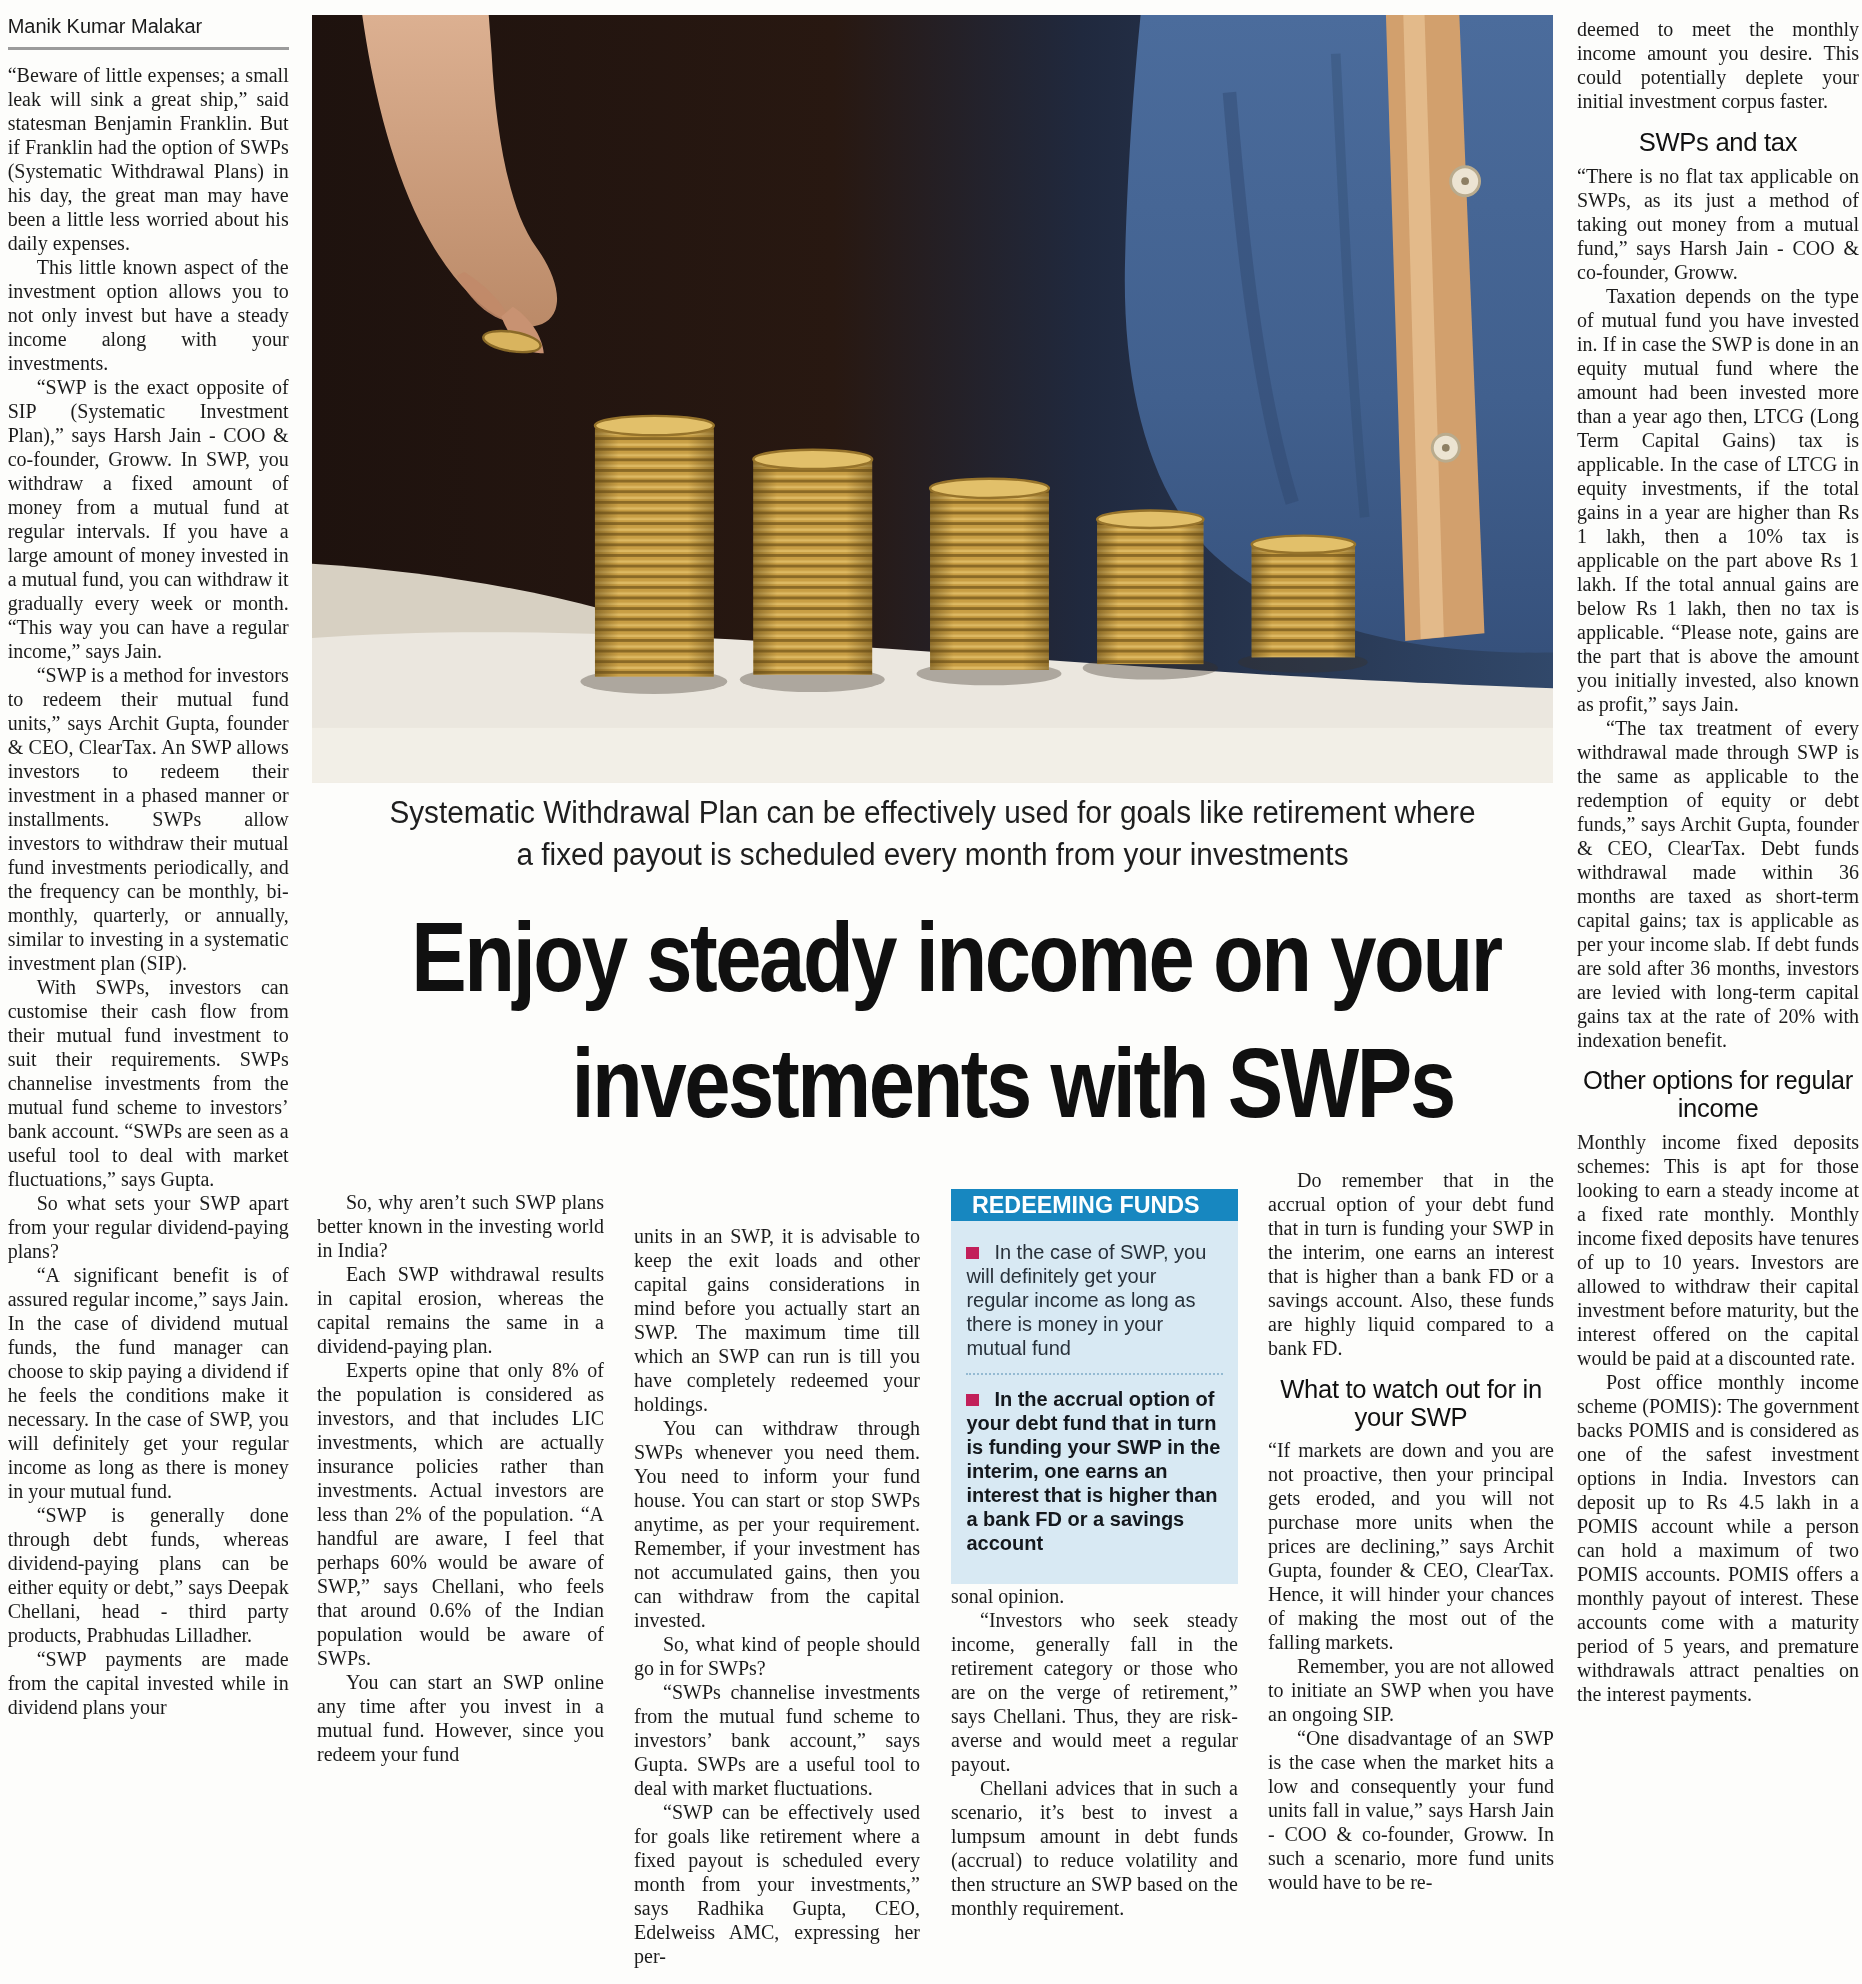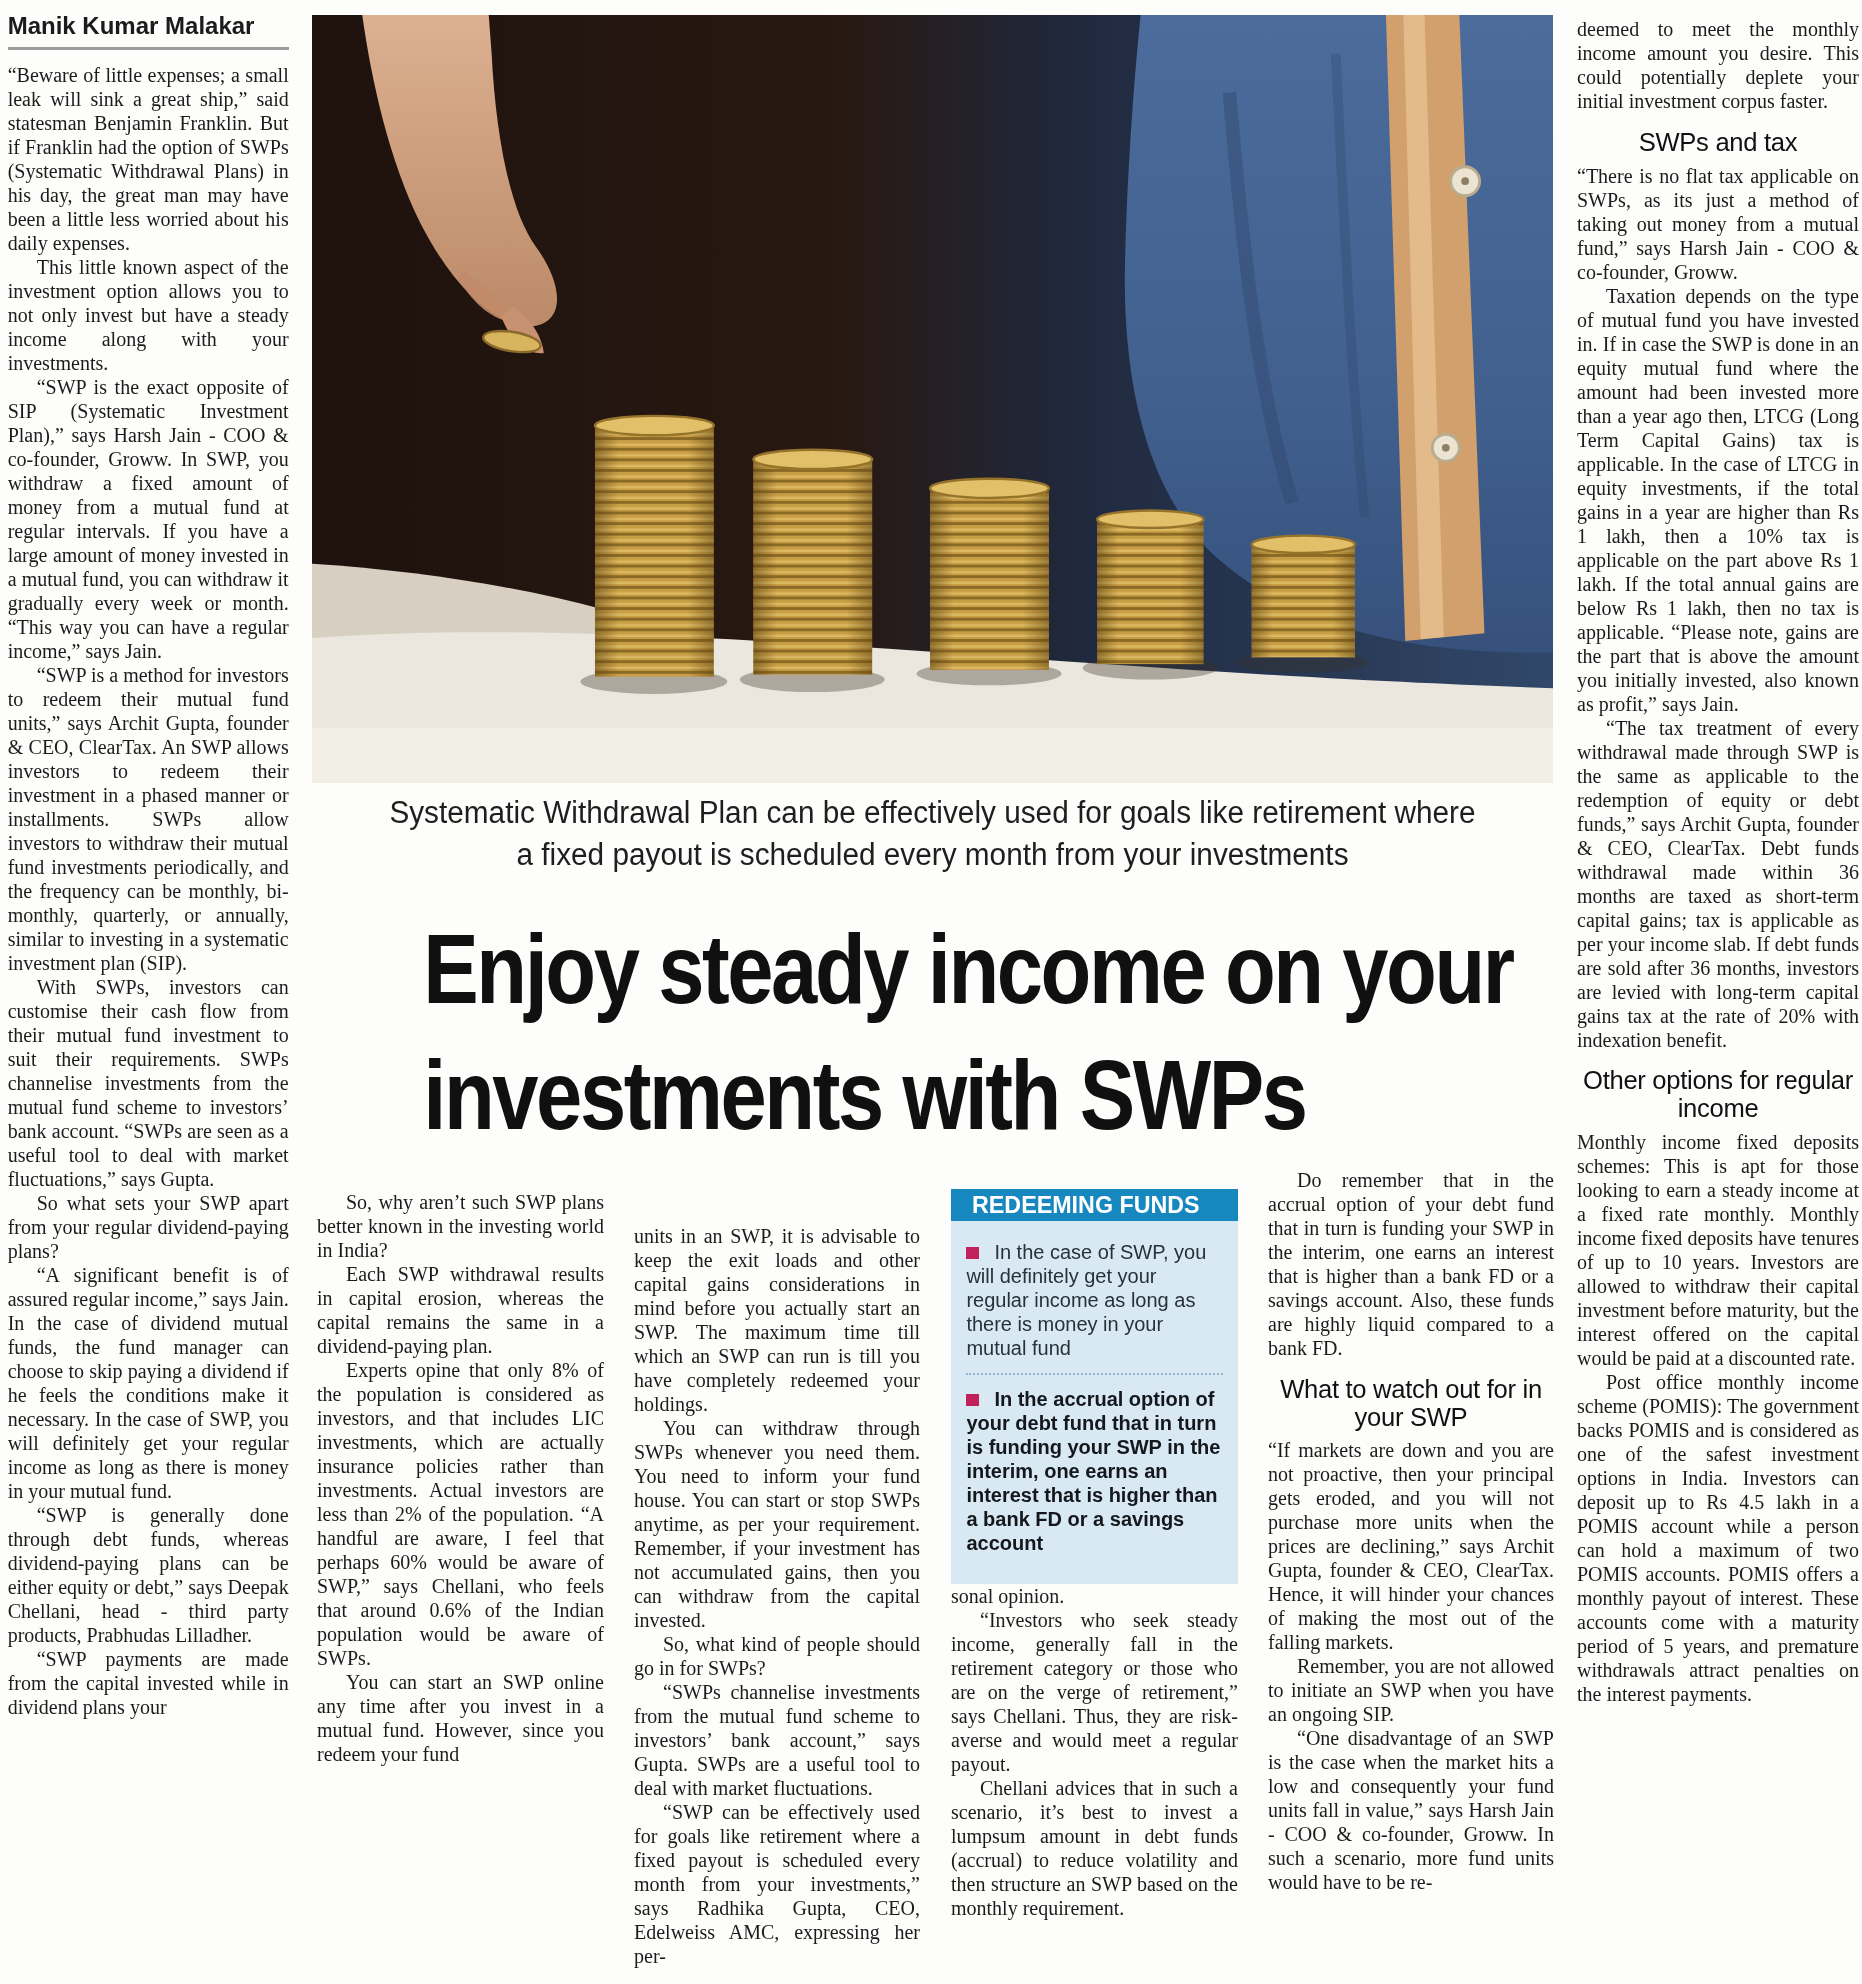--- a/index.html
+++ b/index.html
@@ -6,31 +6,31 @@
   .page {
     position:relative; width:1862px; height:1984px; margin:0 auto;
     background:#fdfdfb; overflow:hidden;
     font-family:"Liberation Serif", serif; color:#1b1b1b;
   }
   .col { position:absolute; text-align:justify; font-size:20px; line-height:24px; overflow:hidden; }
   .col p { margin:0; text-indent:1.45em; }
   .col p.ni { text-indent:0; }
 
   .col1 { left:7.7px; top:13.5px; width:281px; height:1964px; }
-  .byline { font-family:"Liberation Sans", sans-serif; font-weight:bold; font-size:24px; line-height:24px; text-align:left; }
+  .byline { font-family:"Liberation Sans", sans-serif; font-weight:normal; font-size:20px; line-height:24px; text-align:left; }
   .byline-rule { height:2.9px; background:var(--rule,#9b9b9b); margin:9.7px 0 12.6px; }
 
   .photo { position:absolute; left:312px; top:14.5px; width:1241px; height:768px; background:#201510; }
   .photo svg { display:block; }
 
   .caption { position:absolute; left:312px; top:792px; width:1241px; text-align:center;
     font-family:"Liberation Sans", sans-serif; font-size:31px; line-height:42px; color:#1e1e1e; }
   .caption .cline { display:block; transform:scaleX(.96); transform-origin:center; }
 
-  .headline { position:absolute; left:312px; top:894px; width:1241px; margin:12px; text-align:left;
+  .headline { position:absolute; left:312px; top:894px; width:1241px; margin:0; text-align:right;
     font-family:"Liberation Sans", sans-serif; font-weight:800; font-size:99px; line-height:126px;
     color:var(--headline,#101010); letter-spacing:-2.9px; }
   .headline .hline { display:block; transform:scaleX(.84); transform-origin:center; white-space:nowrap; }
 
   .col2 { left:317px;  top:1190px; width:287px; height:794px; }
   .col3 { left:634px;  top:1224px; width:286px; height:794px; }
   .col4 { left:951px;  top:1189px; width:287px; height:796px; }
   .col5 { left:1268px; top:1168px; width:286px; height:816px; }
   .colR { left:1577px; top:17.4px;   width:282px; height:1967px; }
 

